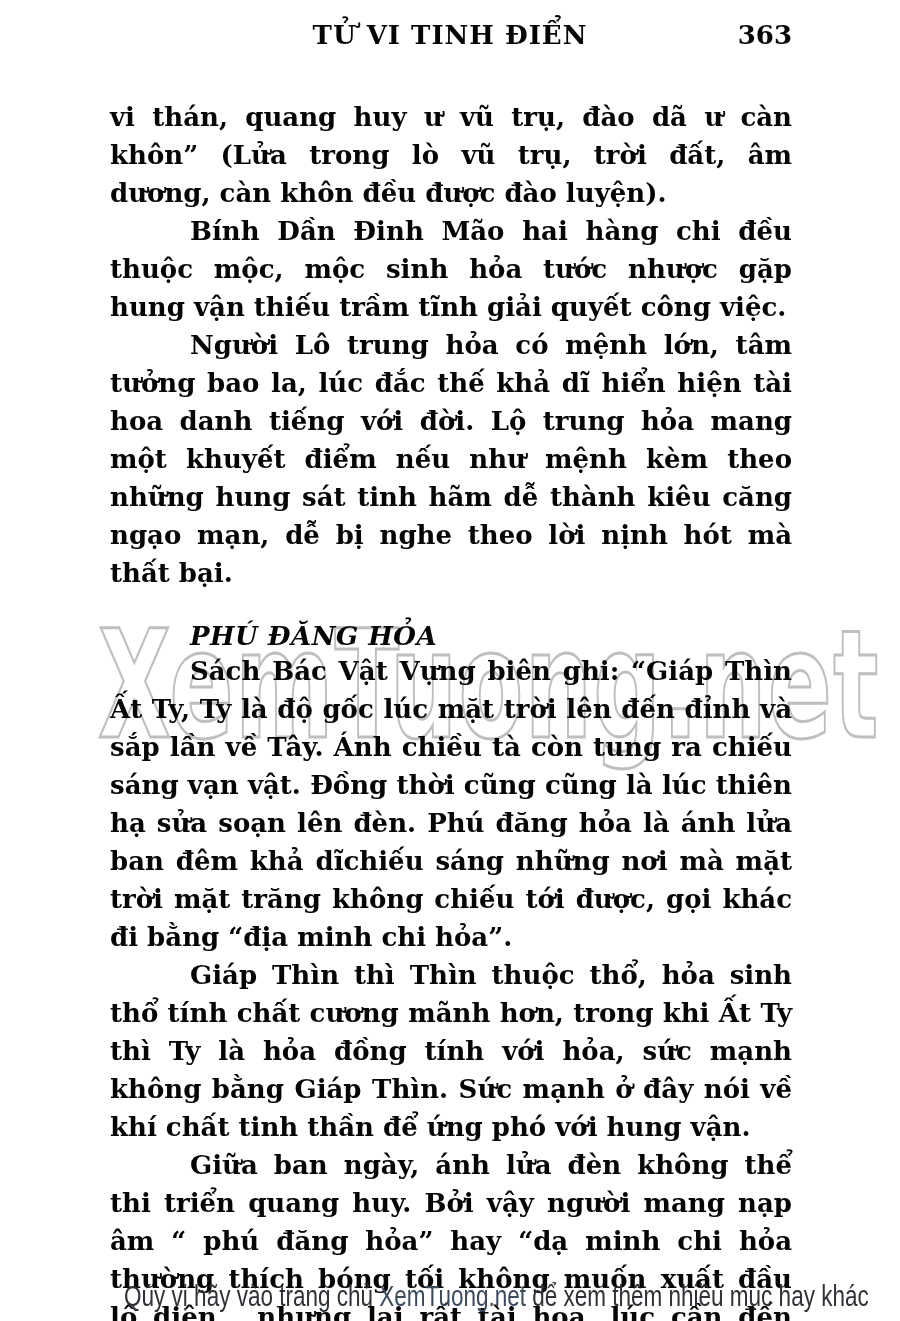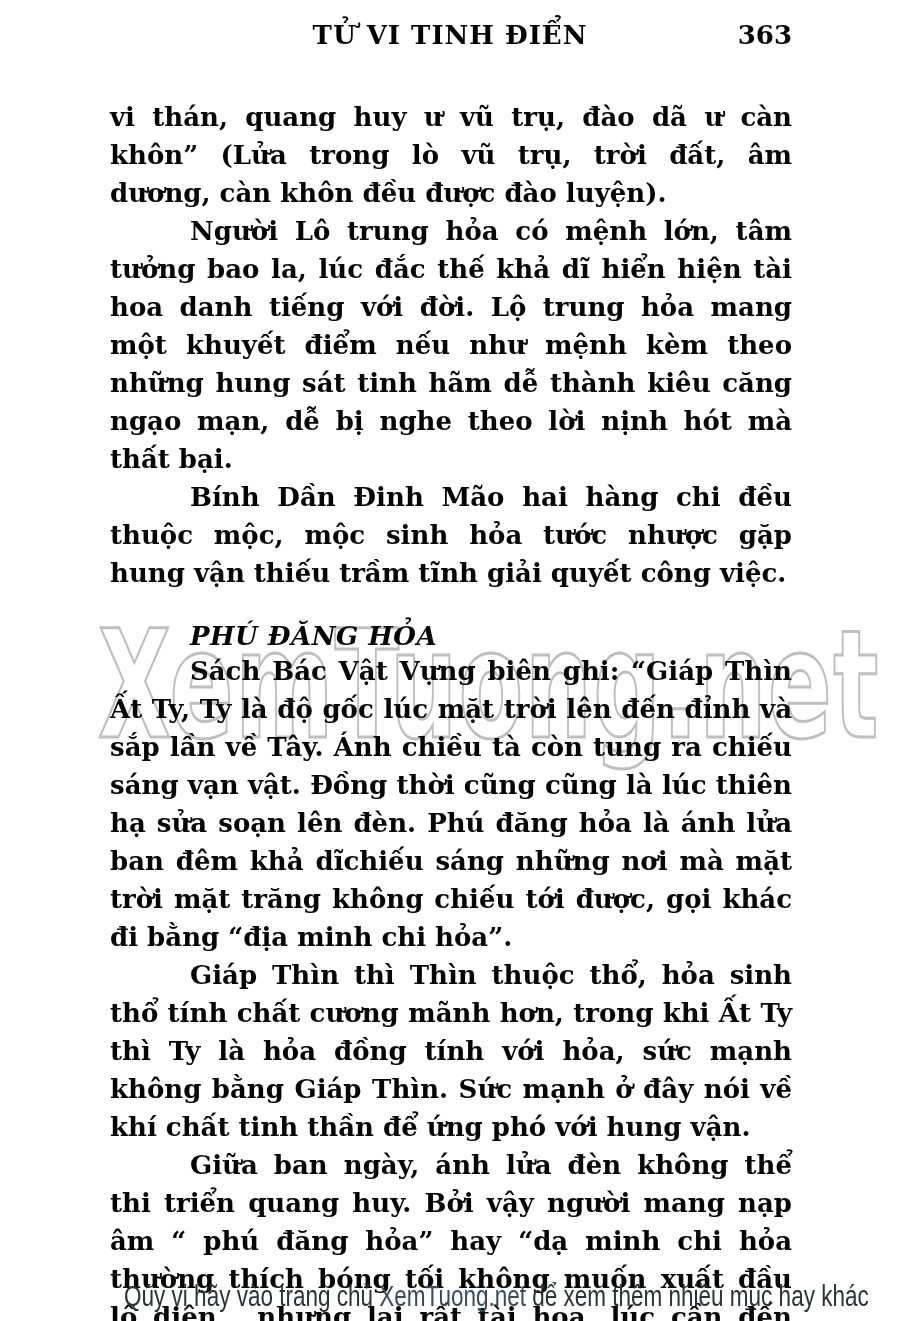--- a/index.html
+++ b/index.html
@@ -111,22 +111,22 @@
   <div class="running-title">TỬ VI TINH ĐIỂN</div>
 
   <div class="page-number">363</div>
 
   <div class="watermark">XemTuong.net</div>
 
   <main class="content">
 
     <section>
       <p class="continuation">vi thán, quang huy ư vũ trụ, đào dã ư càn khôn” (Lửa trong lò vũ trụ, trời đất, âm dương, càn khôn đều được đào luyện).</p>
+      <p>Bính Dần Đinh Mão hai hàng chi đều thuộc mộc, mộc sinh hỏa tước nhược gặp hung vận thiếu trầm tĩnh giải quyết công việc.</p>
       <p>Người Lô trung hỏa có mệnh lớn, tâm tưởng bao la, lúc đắc thế khả dĩ hiển hiện tài hoa danh tiếng với đời. Lộ trung hỏa mang một khuyết điểm nếu như mệnh kèm theo những hung sát tinh hãm dễ thành kiêu căng ngạo mạn, dễ bị nghe theo lời nịnh hót mà thất bại.</p>
-      <p>Bính Dần Đinh Mão hai hàng chi đều thuộc mộc, mộc sinh hỏa tước nhược gặp hung vận thiếu trầm tĩnh giải quyết công việc.</p>
     </section>
 
     <section>
       <h2>PHÚ ĐĂNG HỎA</h2>
       <p>Sách Bác Vật Vựng biên ghi: “Giáp Thìn Ất Ty, Ty là độ gốc lúc mặt trời lên đến đỉnh và sắp lần về Tây. Ánh chiều tà còn tung ra chiếu sáng vạn vật. Đồng thời cũng cũng là lúc thiên hạ sửa soạn lên đèn. Phú đăng hỏa là ánh lửa ban đêm khả dĩchiếu sáng những nơi mà mặt trời mặt trăng không chiếu tới được, gọi khác đi bằng “địa minh chi hỏa”.</p>
       <p>Giáp Thìn thì Thìn thuộc thổ, hỏa sinh thổ tính chất cương mãnh hơn, trong khi Ất Ty thì Ty là hỏa đồng tính với hỏa, sức mạnh không bằng Giáp Thìn. Sức mạnh ở đây nói về khí chất tinh thần để ứng phó với hung vận.</p>
       <p>Giữa ban ngày, ánh lửa đèn không thể thi triển quang huy. Bởi vậy người mang nạp âm “ phú đăng hỏa” hay “dạ minh chi hỏa thường thích bóng tối không muốn xuất đầu lộ diện , nhưng lại rất tài hoa, lúc cần đến thật được việc. Lúc bình thường, lúc đưa đắc thế sống âm thầm ẩn nặc. Khi gặp thời cơ như ánh đèn soi vào bóng tối.</p>
     </section>
 
     <section>

